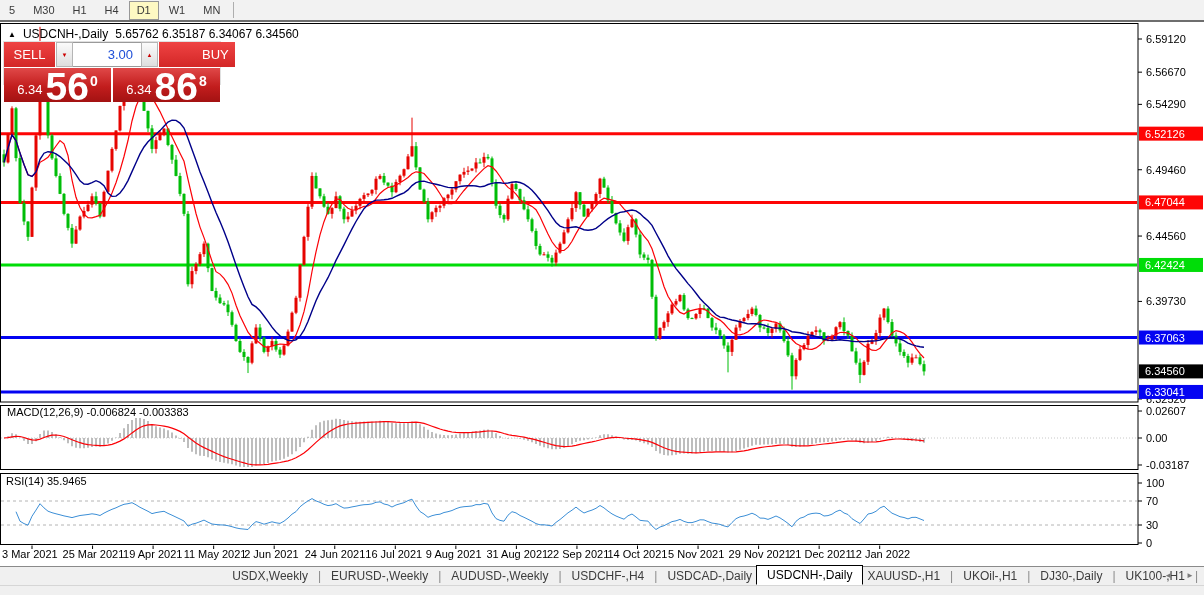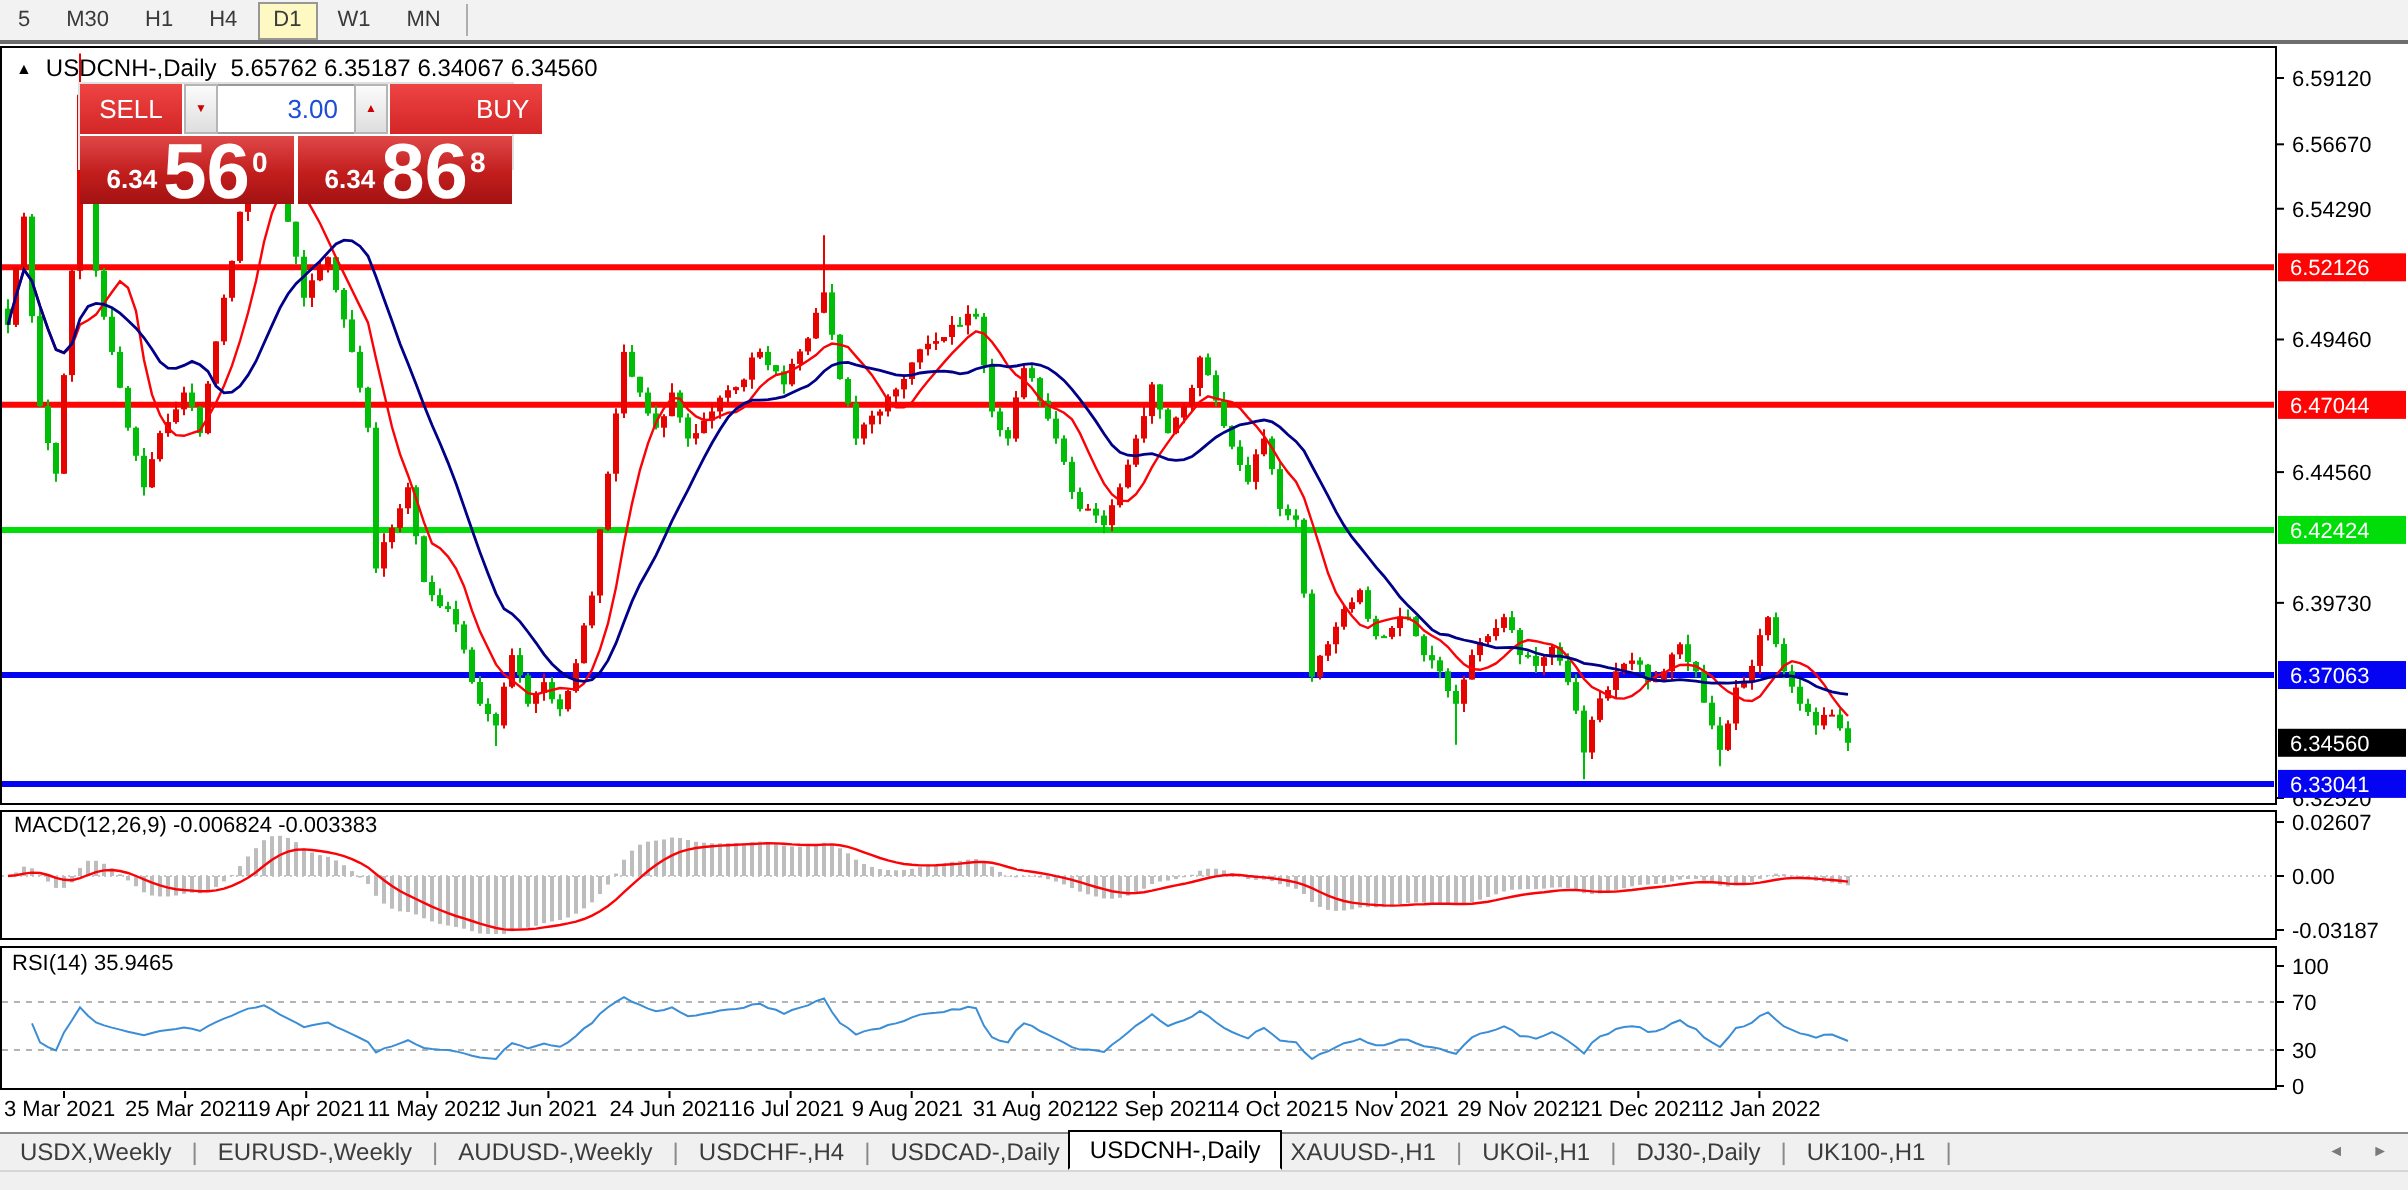--- a/index.html
+++ b/index.html
@@ -11,41 +11,41 @@
   .tf-btn{font-size:11px;color:#3a3a3a;padding:2px 7px;margin:0 1px;border:1px solid transparent;
           background:transparent;cursor:default;line-height:13px;}
   .tf-btn.active{background:#fef9c3;border:1px solid #979797;}
   .tb-sep{width:1px;height:16px;background:#aeaeae;margin:0 4px;}
   
   .chart-header{position:absolute;left:8px;top:27px;z-index:20;font-size:12px;color:#000;
                 display:flex;gap:7px;align-items:center;white-space:nowrap;}
   .chart-header .arr{font-size:8px;}
   
   .trade-widget{position:absolute;left:3px;top:41px;width:218px;height:44px;z-index:25;
-                background:#c92a2a;border:1px solid #e0e0e0;box-sizing:border-box;margin-left:36px;}
+                background:#c92a2a;border:1px solid #e0e0e0;box-sizing:border-box;}
   .tw-row1{display:flex;height:25px;align-items:stretch;}
   .sell-btn,.buy-btn{flex:0 0 52px;background:linear-gradient(#ef4444,#d32626);color:#fff;
        border:none;border-right:1px solid #fff;font-size:13px;font-family:inherit;cursor:pointer;}
   .buy-btn{border-right:none;border-left:1px solid #fff;padding-left:43px;}
   .vol-btn{flex:0 0 17px;background:linear-gradient(#fbfbfb,#dedede);border:1px solid #b5b5b5;
            font-size:6px;color:#c00;padding:0;cursor:pointer;}
   .vol{flex:1 1 auto;width:60px;border:1px solid #9a9a9a;border-left:none;border-right:none;
        font-size:13px;font-family:inherit;text-align:right;padding:0 8px 0 0;color:#1d4ed8;}
   .tw-row2{display:flex;height:34px;border-top:1px solid #fff;}
   .price-box{flex:1 1 50%;display:flex;align-items:flex-end;justify-content:center;
              background:linear-gradient(180deg,#e04848 0%,#c21d1d 55%,#a31212 100%);
              color:#fff;padding-bottom:2px;cursor:pointer;}
   .price-box.left{border-right:2px solid #fff;}
-  .pb-small{font-size:13px;font-weight:bold;margin-right:3px;line-height:20px;}
+  .pb-small{font-size:13px;font-weight:normal;margin-right:3px;line-height:20px;}
   .pb-big{font-size:39px;font-weight:bold;line-height:26px;}
   .pb-sup{font-size:14px;font-weight:bold;transform:translateY(-11px);margin-left:1px;}
   
   .tabbar{position:absolute;left:0;top:566px;width:1204px;height:19px;background:#f0f0f0;
           border-top:1px solid #8a8a8a;display:flex;align-items:center;font-size:12px;
-          color:#3c3c3c;z-index:30;padding-left:6px;box-sizing:border-box;}
+          color:#3c3c3c;z-index:30;padding-left:6px;box-sizing:border-box;justify-content:flex-end;}
   .tab{padding:2px 4px;white-space:nowrap;cursor:pointer;}
   .tab.active{background:#fff;border:1px solid #000;border-bottom:1px solid #fff;
               padding:2px 10px;margin-top:-2px;color:#000;}
   .tab-sep{color:#8a8a8a;margin:0 6px;}
   .tab-arrows{position:absolute;right:10px;top:4px;display:flex;gap:14px;}
   .tab-arrow{font-size:8px;color:#7a7a7a;cursor:pointer;}
   .statusbar{position:absolute;left:0;top:585px;width:1204px;height:10px;background:#f0f0f0;
              border-top:1px solid #d6d6d6;z-index:30;}
   svg#chart{position:absolute;left:0;top:0;z-index:1;}
   svg text{font-family:"Liberation Sans", sans-serif;}

